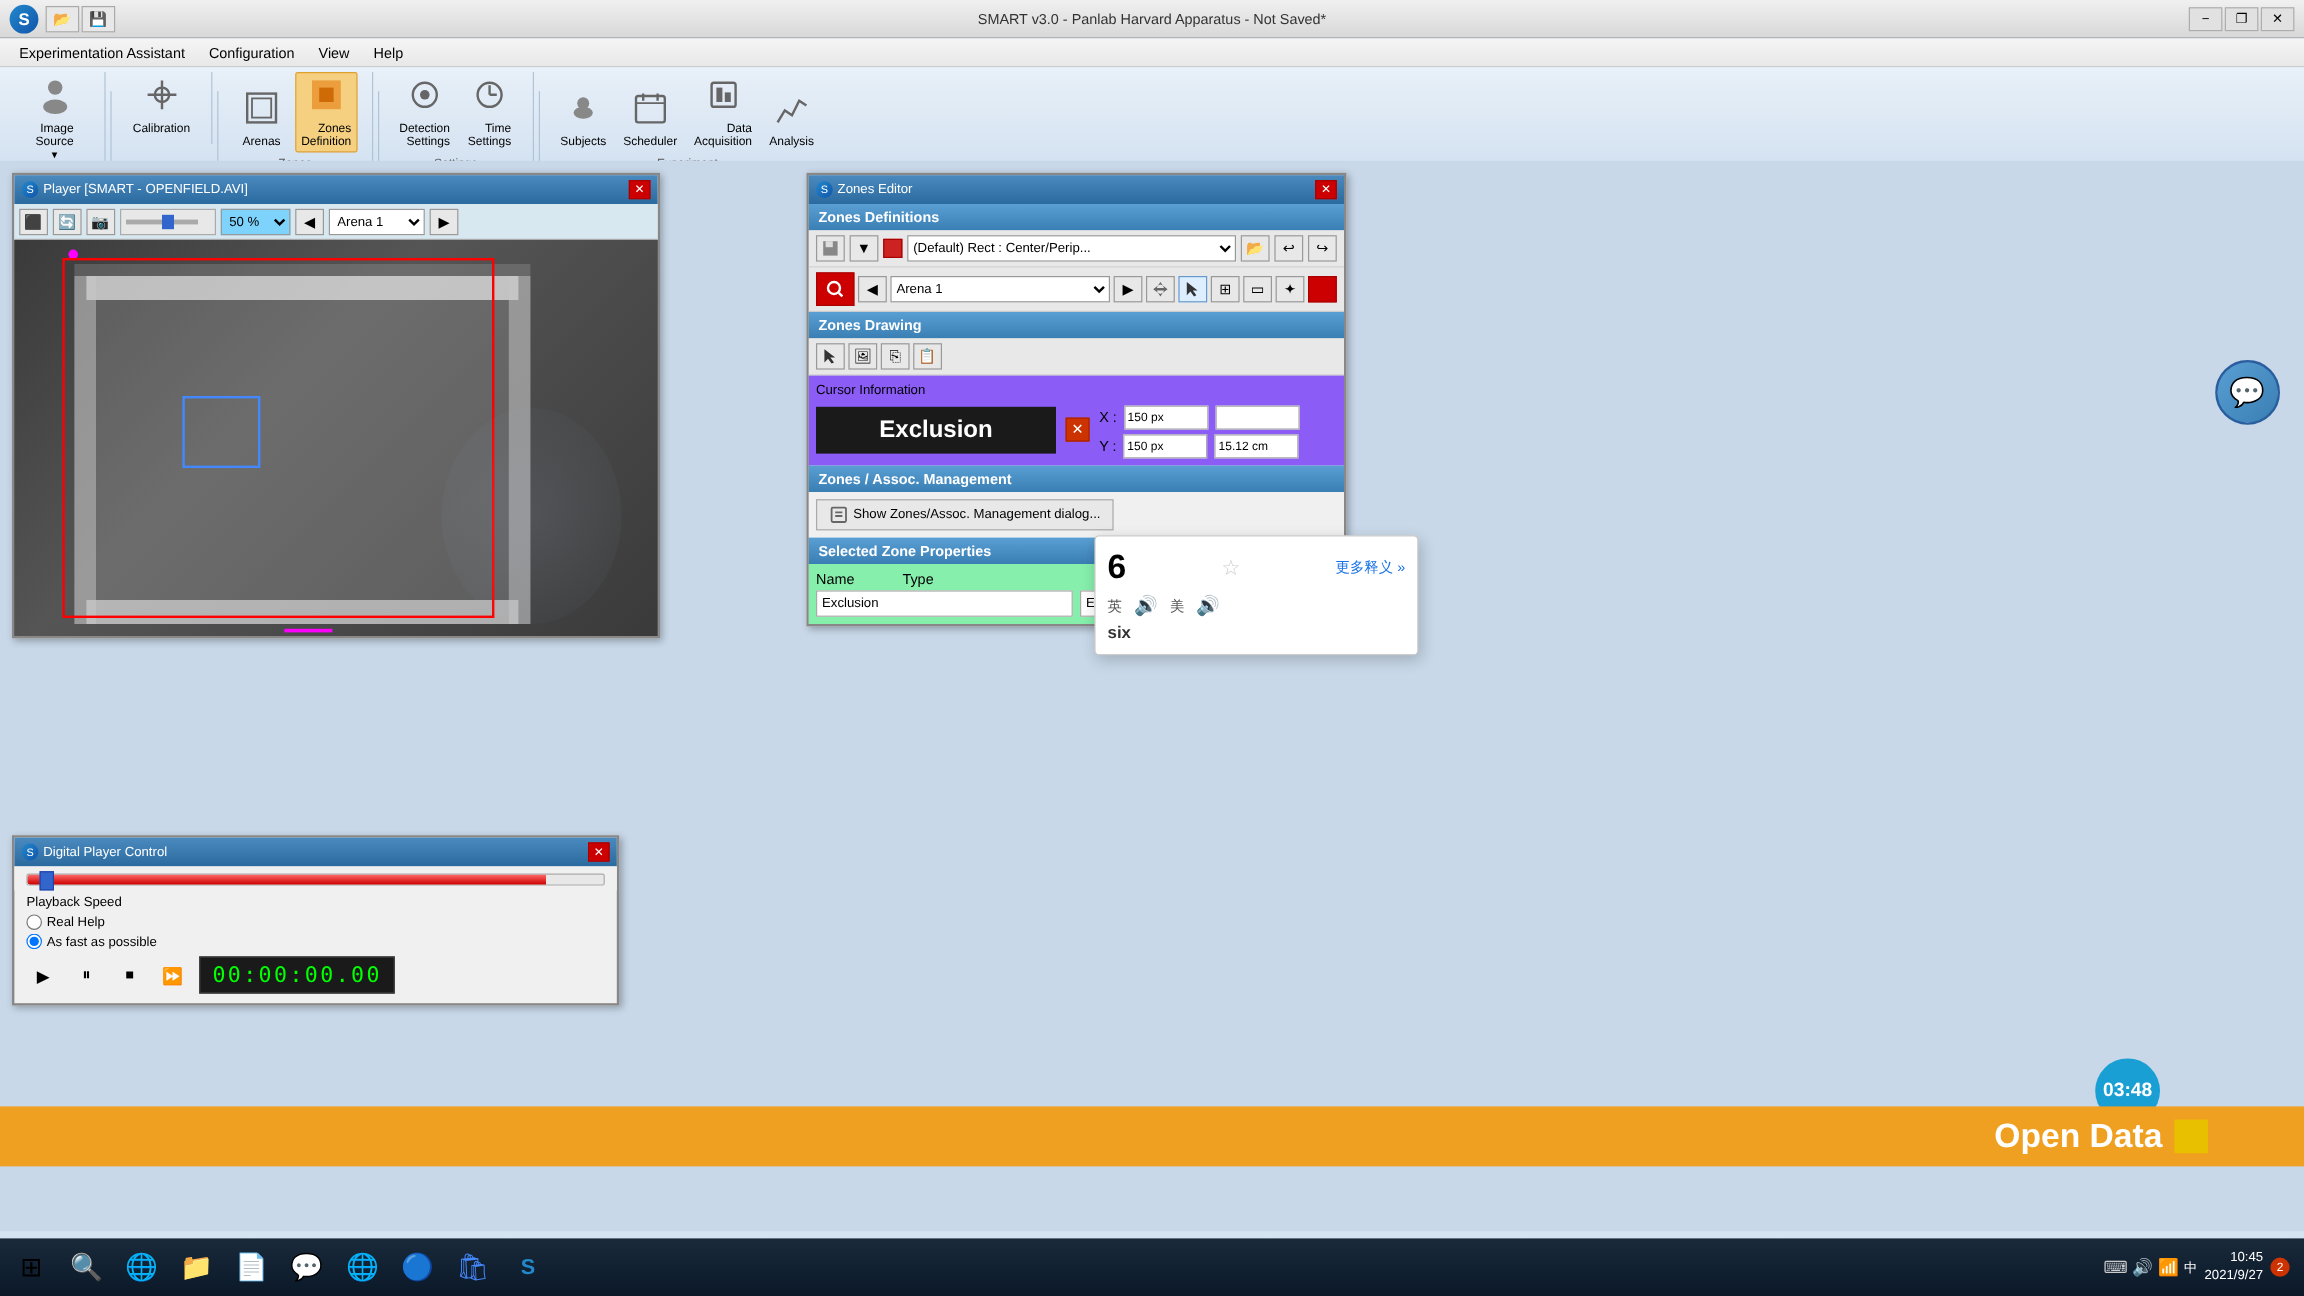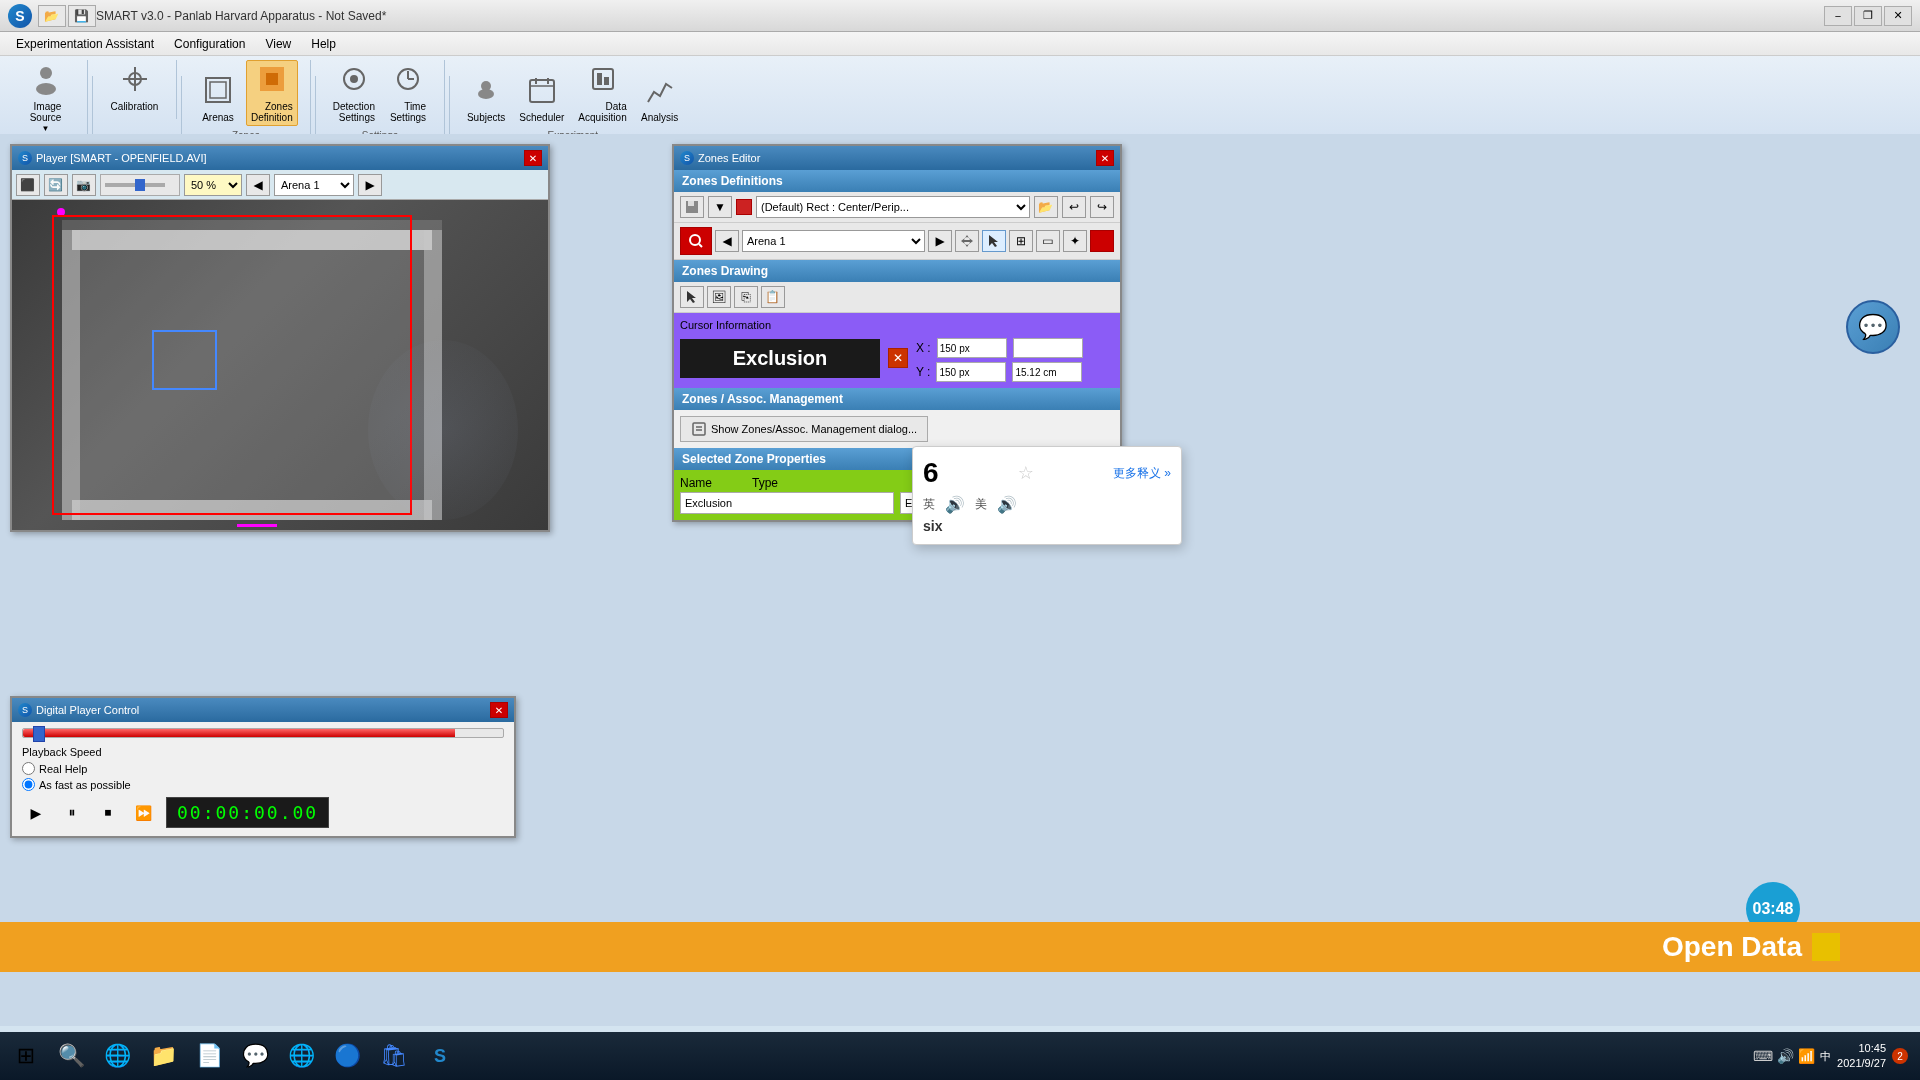--- a/index.html
+++ b/index.html
@@ -9,21 +9,21 @@
     .title-bar {
       background: linear-gradient(to bottom, #f0f0f0, #d8d8d8);
       height: 32px;
       display: flex;
       align-items: center;
       justify-content: space-between;
       padding: 0 8px;
       border-bottom: 1px solid #aaa;
     }
     .title-bar-left { display: flex; align-items: center; gap: 6px; }
-    .title-bar-title { font-size: 12px; color: #333; flex: 1; text-align: left; }
+    .title-bar-title { font-size: 12px; color: #333; flex: 1; text-align: center; }
     .title-bar-controls { display: flex; gap: 2px; }
     .title-btn { width: 28px; height: 20px; background: #e1e1e1; border: 1px solid #adadad; font-size: 11px; cursor: pointer; display: flex; align-items: center; justify-content: center; }
 
     
     .menu-bar {
       background: linear-gradient(to bottom, #f5f5f5, #e8e8e8);
       height: 24px;
       display: flex;
       align-items: center;
       padding: 0 8px;
@@ -98,21 +98,21 @@
     .video-toolbar {
       background: #d8e8f0;
       height: 30px;
       display: flex;
       align-items: center;
       padding: 0 4px;
       gap: 4px;
       border-bottom: 1px solid #aaa;
     }
     .video-tool-btn { width: 24px; height: 22px; background: #e8e8e8; border: 1px solid #999; display: flex; align-items: center; justify-content: center; cursor: pointer; font-size: 12px; }
-    .zoom-select { height: 22px; font-size: 11px; border: 1px solid #999; background: #fef9c3; padding: 0 2px; }
+    .zoom-select { height: 22px; font-size: 11px; border: 1px solid #999; background: #7dd3fc; padding: 0 2px; }
     .arena-select { height: 22px; font-size: 11px; border: 1px solid #999; background: white; padding: 0 2px; min-width: 80px; }
 
     
     .video-area {
       width: 100%;
       height: 330px;
       background: #2a2a2a;
       position: relative;
       overflow: hidden;
     }
@@ -288,21 +288,21 @@
       background: #e8e8e8;
       border: 1px solid #aaa;
       padding: 4px 10px;
       font-size: 11px;
       cursor: pointer;
       display: flex;
       align-items: center;
       gap: 4px;
     }
 
-    .zone-props { padding: 6px; background: #84cc16; }
+    .zone-props { padding: 6px; background: #86efac; }
     .zone-props-row { display: flex; gap: 6px; margin-top: 2px; }
     .zone-name-input { height: 22px; flex: 1; border: 1px solid #aaa; font-size: 11px; padding: 0 4px; }
     .zone-type-input { height: 22px; flex: 1; border: 1px solid #aaa; font-size: 11px; padding: 0 4px; background: white; }
 
     
     .translation-popup {
       position: absolute;
       top: 312px;
       left: 912px;
       width: 270px;

